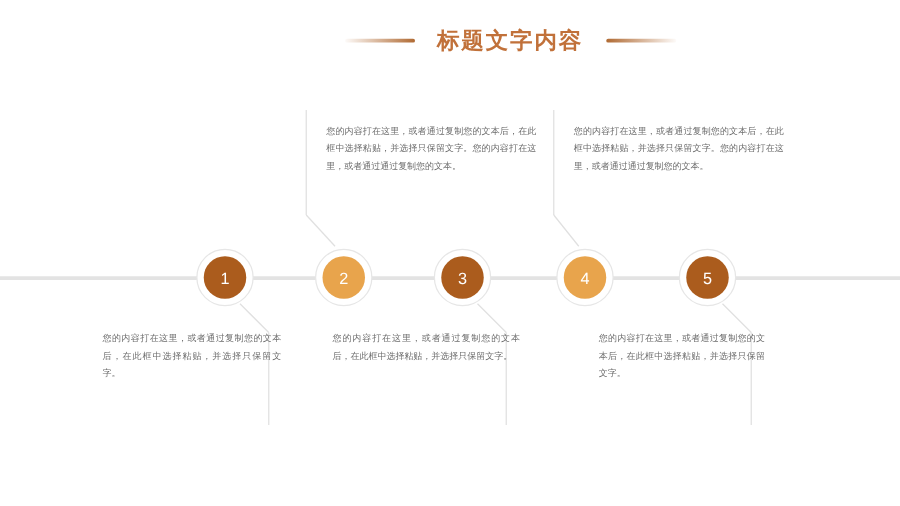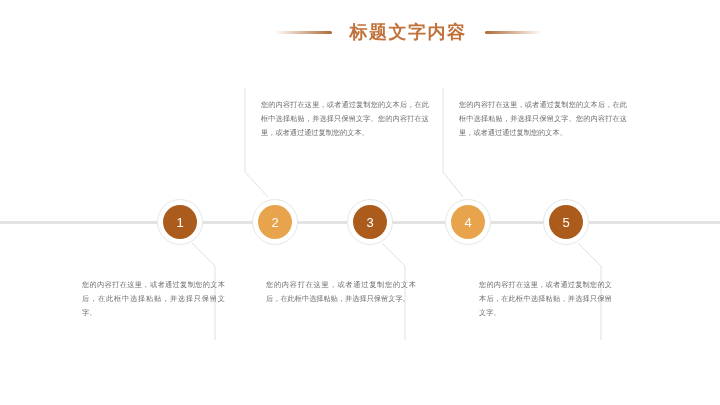--- a/index.html
+++ b/index.html
@@ -105,21 +105,21 @@
   .text-block {
     position: absolute;
     font-size: 7.2px;
     line-height: 1.95;
     color: #6d6d6d;
     text-align: justify;
     z-index: 3;
     margin-left: 16px;
   }
   .text-block.top-block { top: 98px; }
-  .text-block.bottom-block { top: 278px; }
+  .text-block.bottom-block { top: 264px; }
 </style>
 </head>
 <body>
 
 <div id="slide">
 
   <div id="title-area">
     <div class="title-rule left"></div>
     <div id="page-title">标题文字内容</div>
     <div class="title-rule right"></div>

